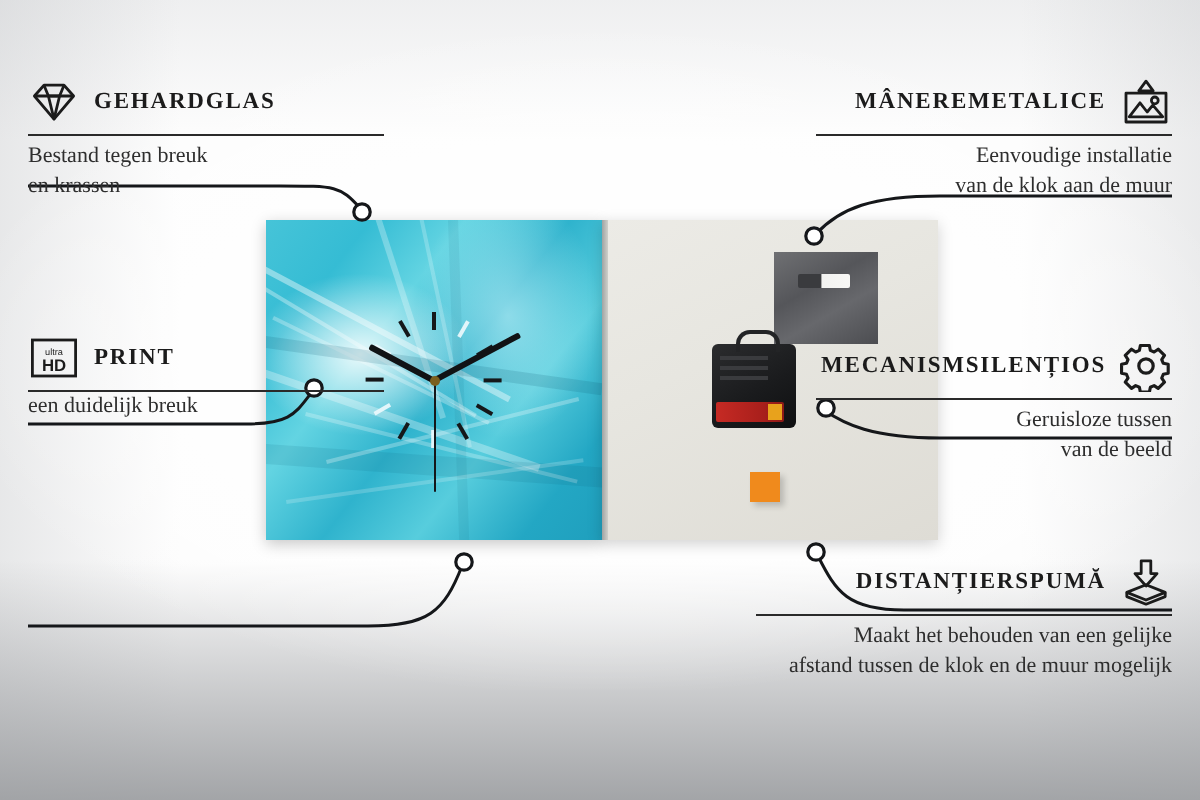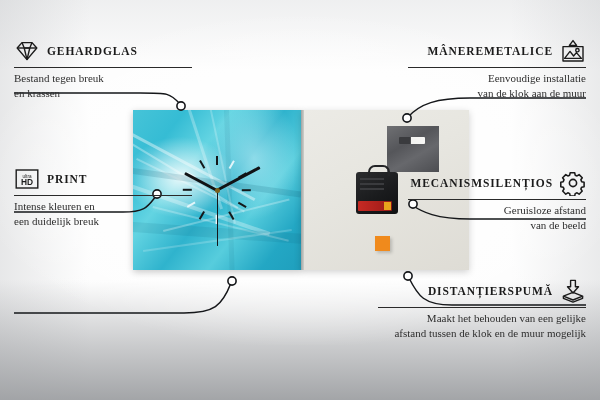--- a/index.html
+++ b/index.html
@@ -244,21 +244,20 @@
       <svg class="ico" viewBox="0 0 26 26">
         <rect x="2.2" y="4" width="21.6" height="18" fill="none" stroke="#1b1b1b" stroke-width="1.4"></rect>
         <text x="13" y="11.6" font-family="Liberation Sans, sans-serif" font-size="4.6" text-anchor="middle" fill="#1b1b1b">ultra</text>
         <text x="13" y="19.4" font-family="Liberation Sans, sans-serif" font-size="8.4" font-weight="bold" text-anchor="middle" fill="#1b1b1b">HD</text>
       </svg>
       <div class="co-titlewrap">
         <span class="co-title">PRINT</span>
       </div>
     </div>
     <div class="co-rule" style="width:178px;"></div>
-    <div class="co-sub">Intense kleuren en</div>
     <div class="co-sub" style="margin-top:0;">een duidelijk breuk</div>
   </div>
 
 
   <div class="callout right" style="left:406px;top:38px;width:180px;">
     <div class="co-head">
       <div class="co-titlewrap">
         <span class="co-title">MÂNERE</span>
         <span class="co-title">METALICE</span>
       </div>
@@ -283,21 +282,21 @@
         <span class="co-title">SILENȚIOS</span>
       </div>
       <svg class="ico" viewBox="0 0 26 26">
         <g fill="none" stroke="#1b1b1b" stroke-width="1.6" stroke-linejoin="round">
           <path d="M10.7,3.1 h4.6 l.5,2.5 1.9,.8 2.1,-1.4 3.2,3.2 -1.4,2.1 .8,1.9 2.5,.5 v4.6 l-2.5,.5 -.8,1.9 1.4,2.1 -3.2,3.2 -2.1,-1.4 -1.9,.8 -.5,2.5 h-4.6 l-.5,-2.5 -1.9,-.8 -2.1,1.4 -3.2,-3.2 1.4,-2.1 -.8,-1.9 -2.5,-.5 v-4.6 l2.5,-.5 .8,-1.9 -1.4,-2.1 3.2,-3.2 2.1,1.4 1.9,-.8 z" transform="translate(-0.3,-0.3) scale(0.98)"></path>
           <circle cx="13" cy="13" r="3.6"></circle>
         </g>
       </svg>
     </div>
     <div class="co-rule" style="width:178px;margin-left:2px;"></div>
-    <div class="co-sub">Geruisloze afstand</div>
+    <div class="co-sub">Geruisloze tussen</div>
     <div class="co-sub" style="margin-top:0;">van de beeld</div>
   </div>
 
   <div class="callout right" style="left:376px;top:278px;width:210px;">
     <div class="co-head">
       <div class="co-titlewrap">
         <span class="co-title">DISTANȚIER</span>
         <span class="co-title">SPUMĂ</span>
       </div>
       <svg class="ico" viewBox="0 0 26 26">

